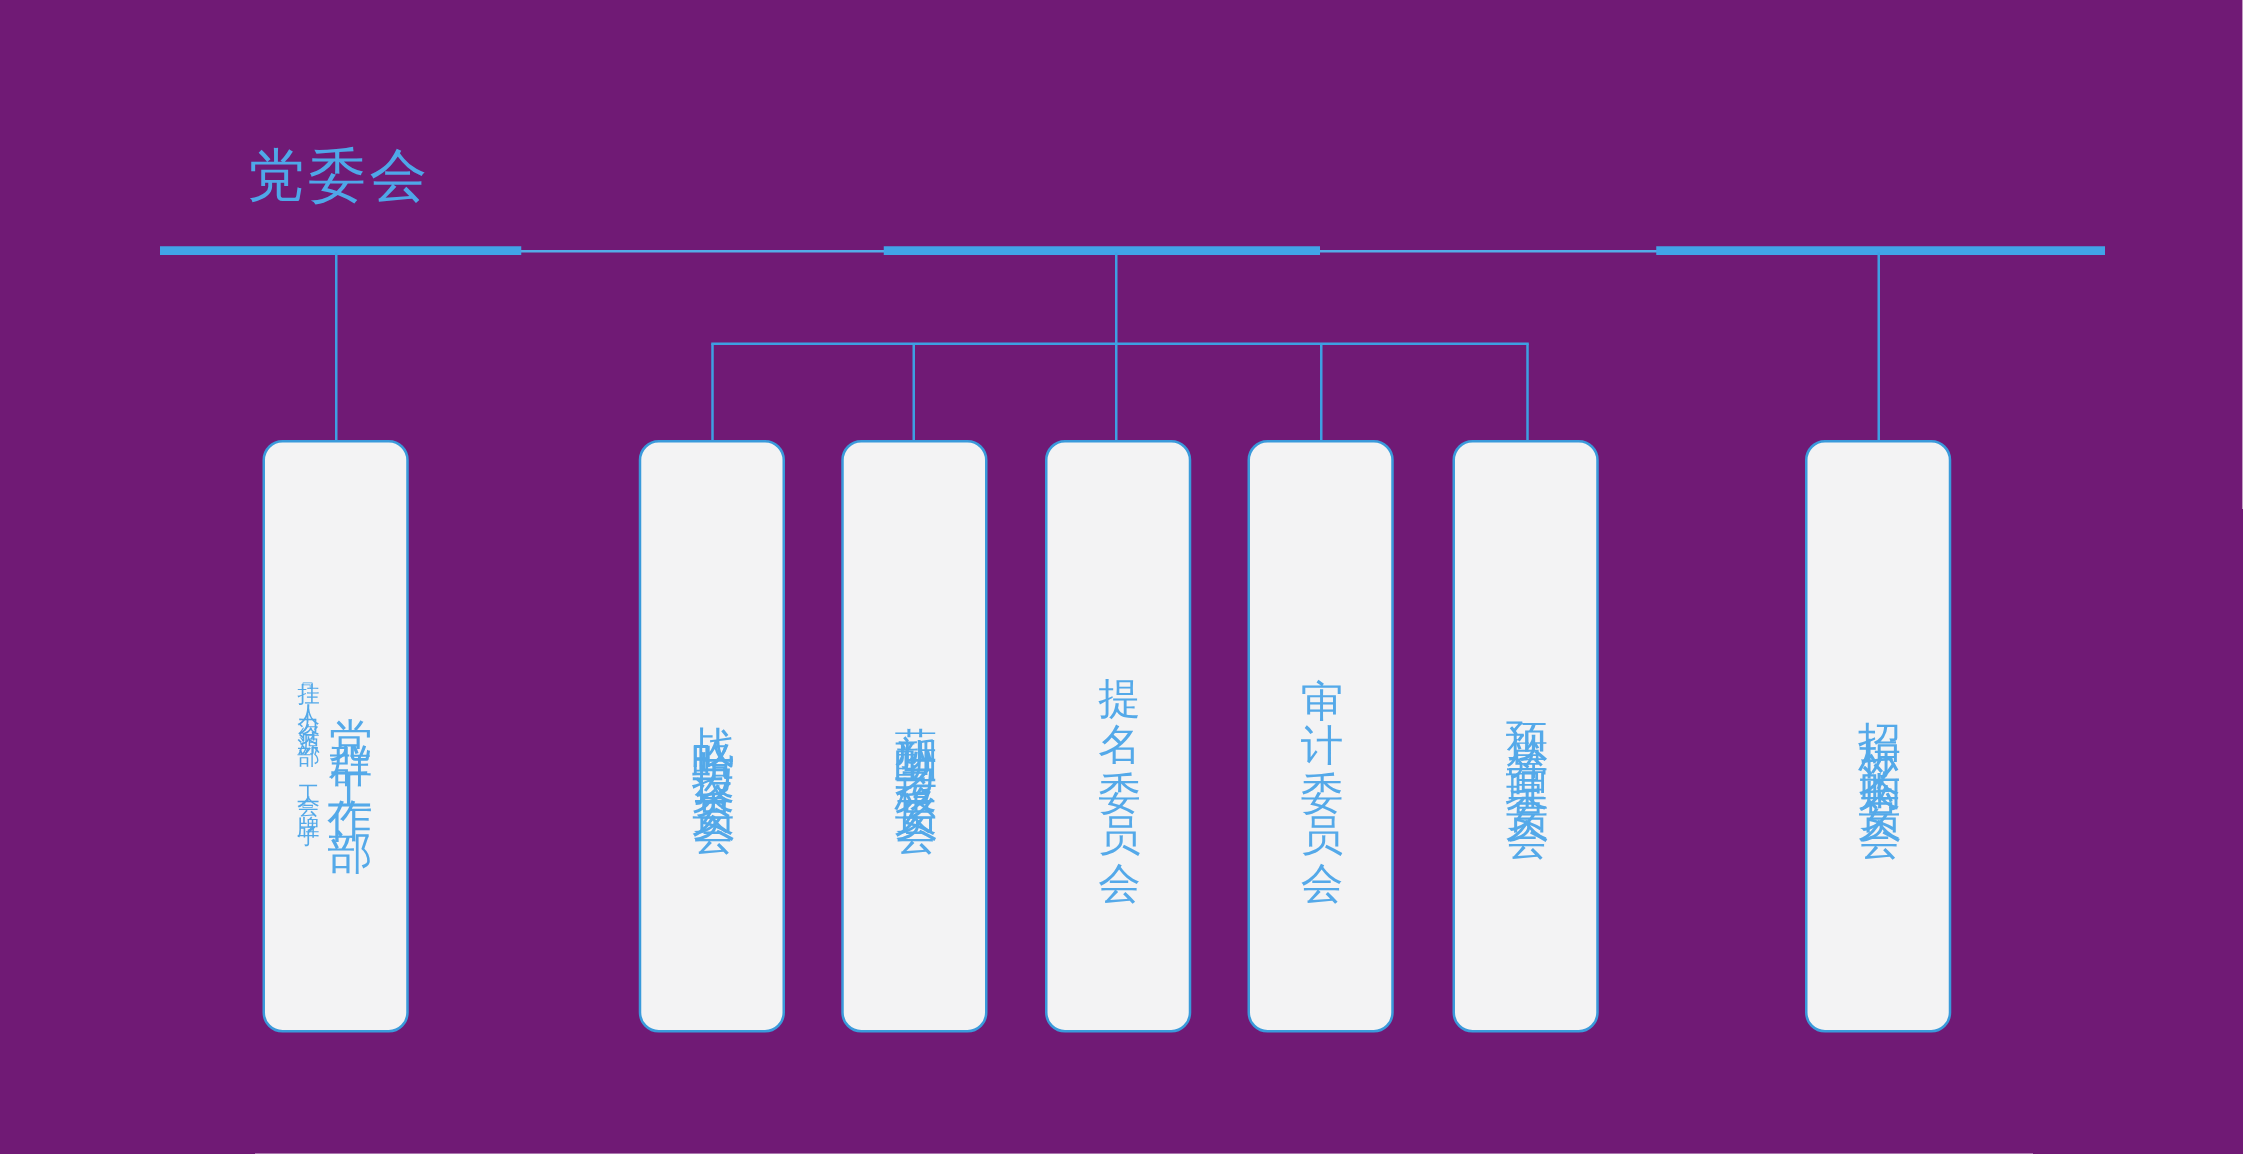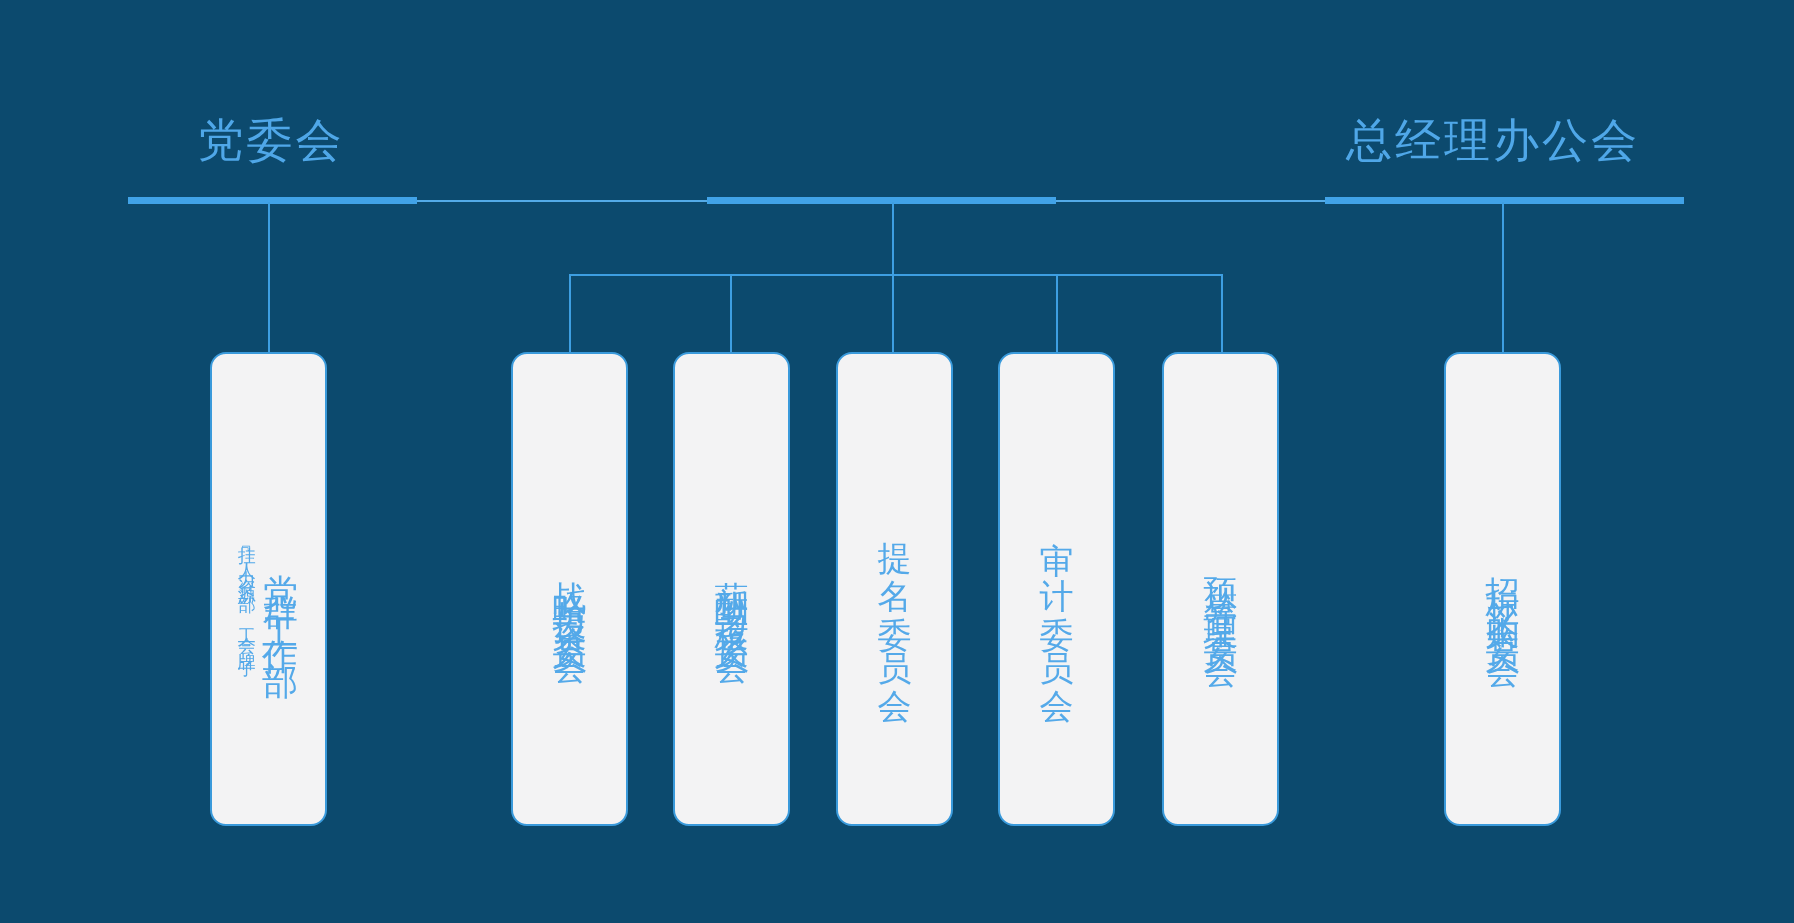--- a/index.html
+++ b/index.html
@@ -1,19 +1,19 @@
 <!DOCTYPE html>
 <html><head>
 <meta charset="utf-8">
 <style>
   html,body{margin:0;padding:0;background:#ffffff;}
   .canvas{
     position:relative;
     width:1794px;height:923px;
-    background:#0c4a6e;
+    background:#701a75;
     overflow:hidden;
     font-family:"Liberation Sans","DejaVu Sans",sans-serif;
   }
   
   .hdr{
     position:absolute;
     width:320px;top:110px;
     text-align:center;
     font-size:46px;
     letter-spacing:3px;
@@ -82,21 +82,20 @@
     line-height:1.1;
     white-space:nowrap;
   }
 </style>
 </head>
 <body>
 
 <div class="canvas">
 
   <div class="hdr hdr-1">党委会</div>
-  <div class="hdr hdr-3">总经理办公会</div>
 
   <div class="line main-line"></div>
   <div class="line thick thick-1"></div>
   <div class="line thick thick-2"></div>
   <div class="line thick thick-3"></div>
 
   <div class="line vdrop drop-main-1"></div>
   <div class="line vdrop drop-main-c"></div>
   <div class="line vdrop drop-main-7"></div>
 

